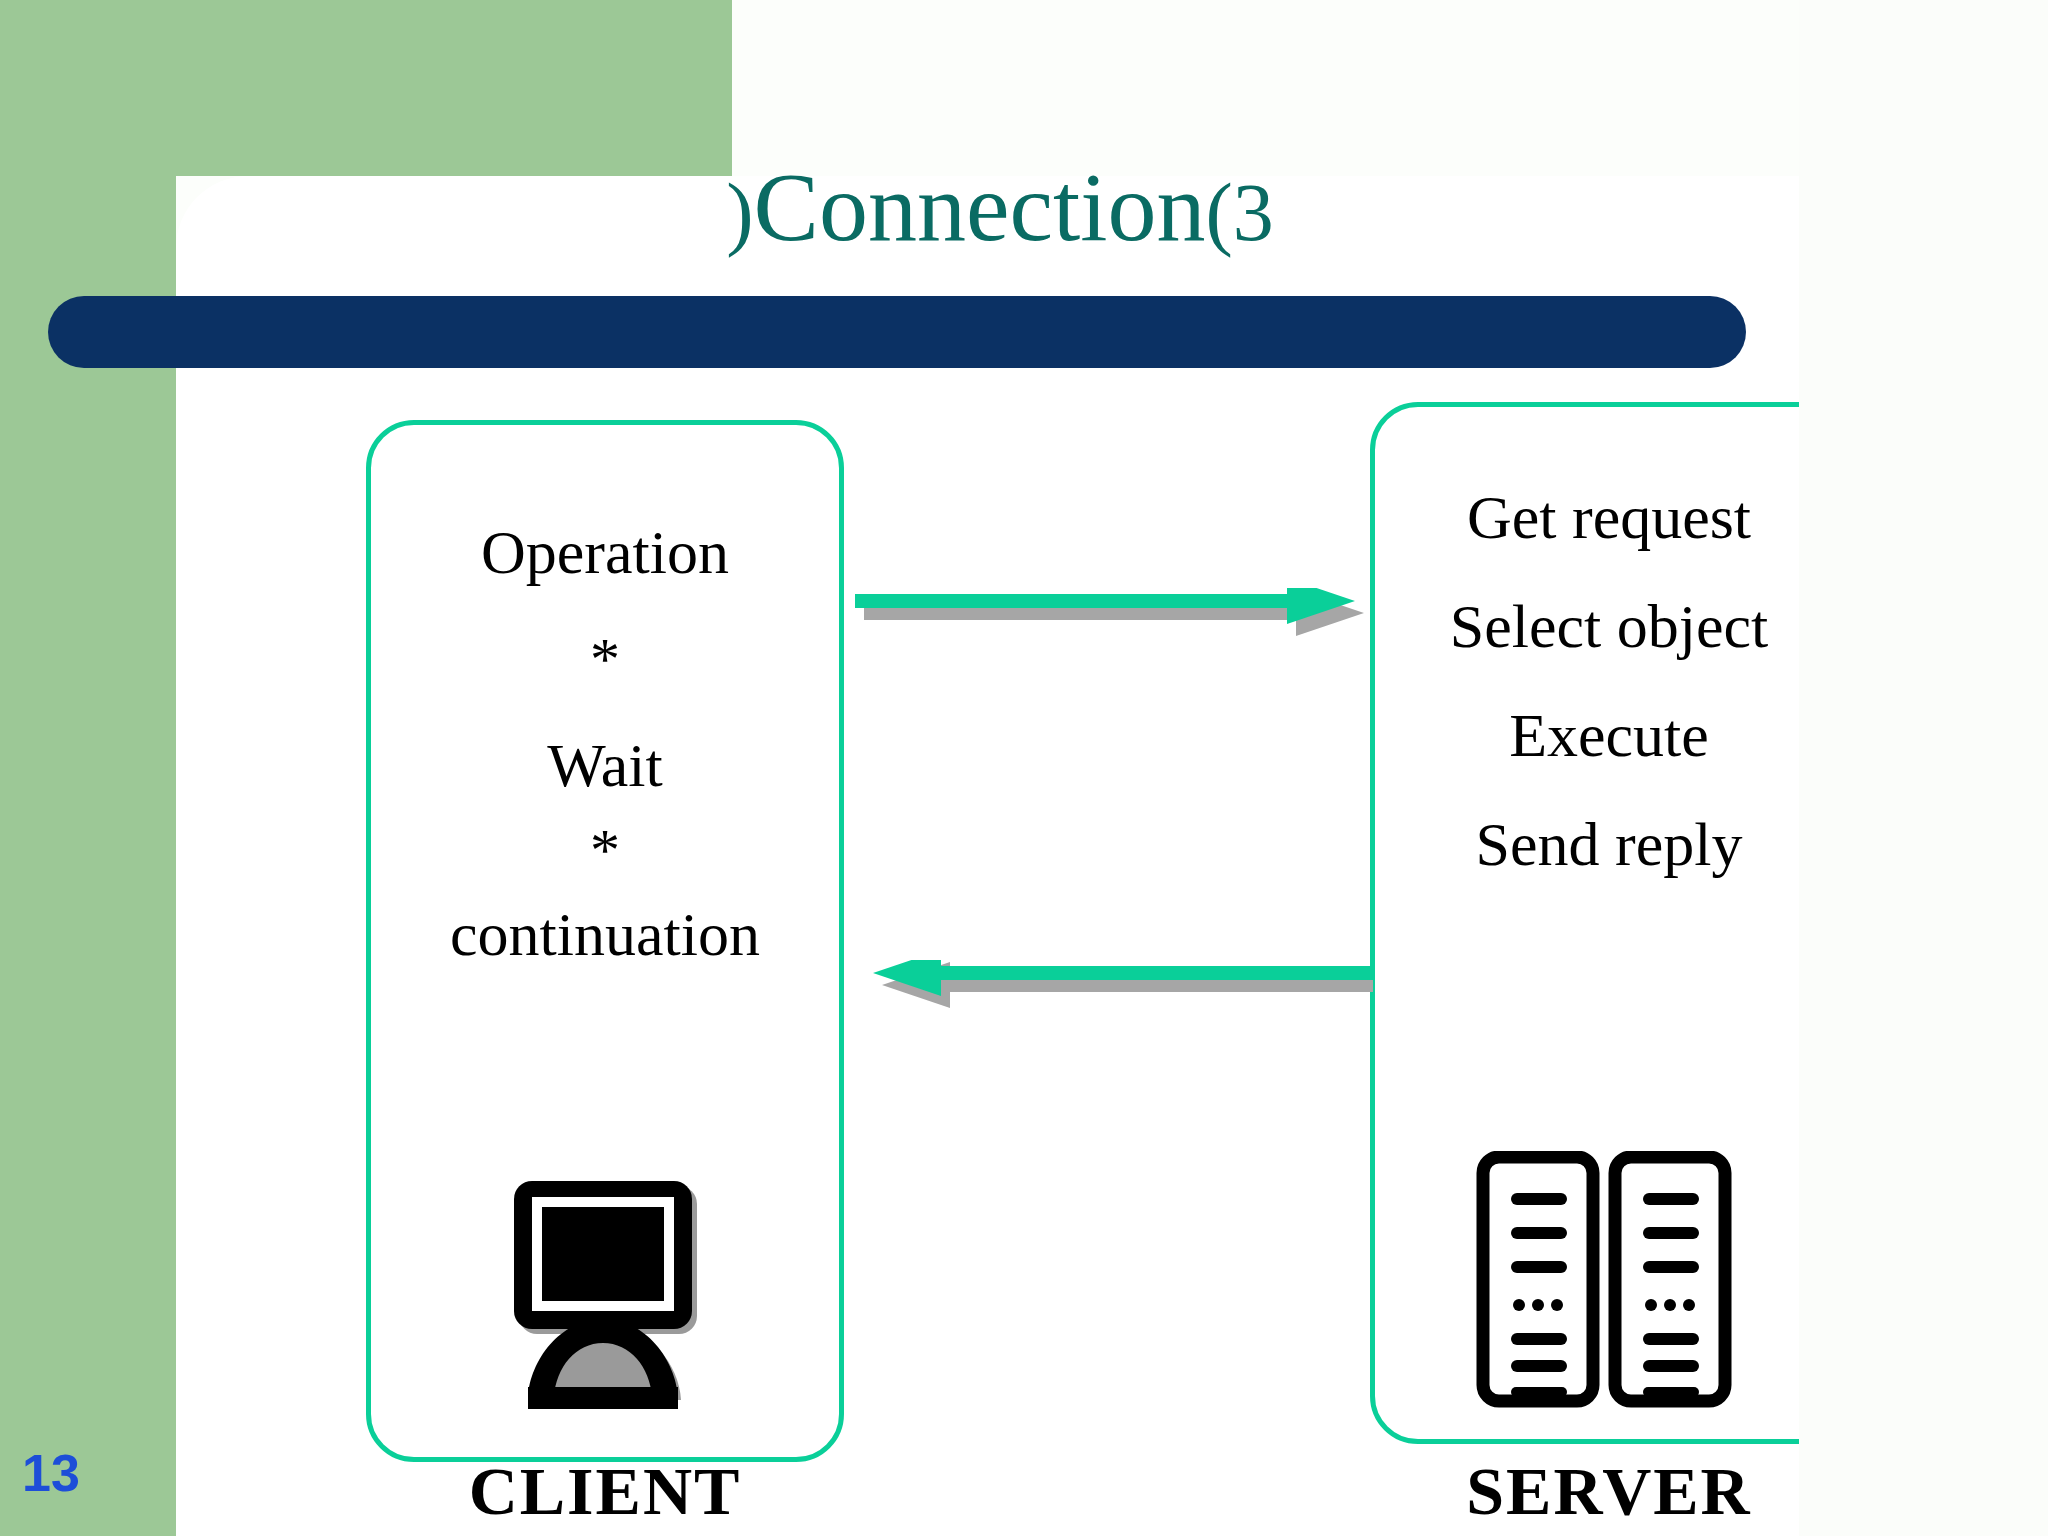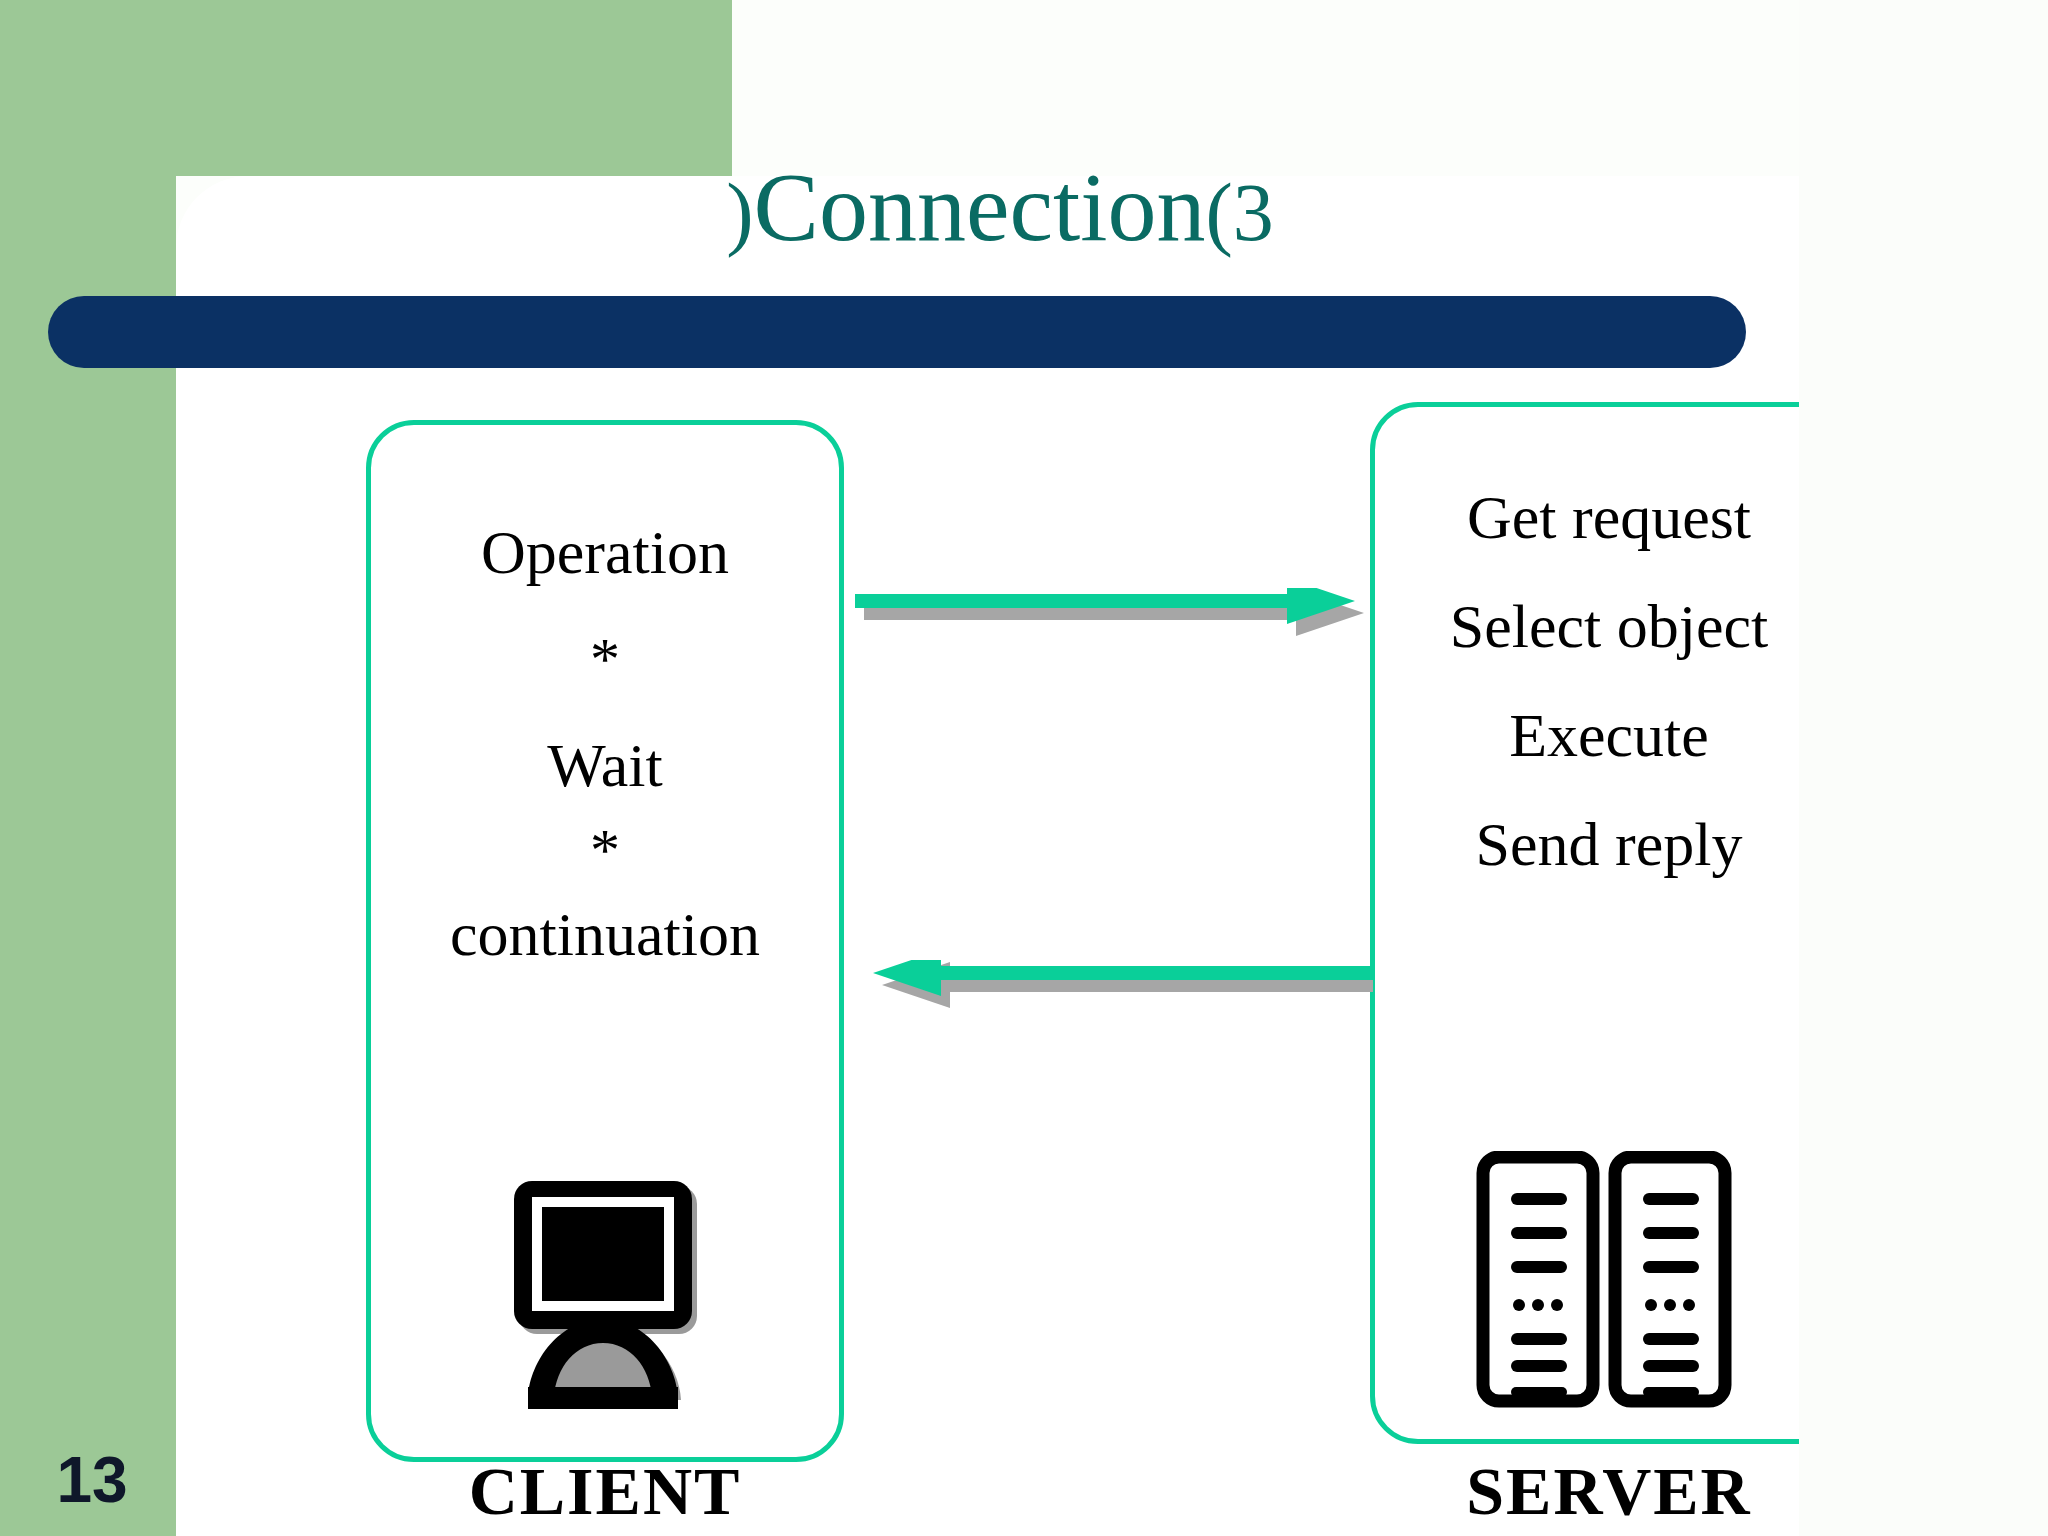--- a/index.html
+++ b/index.html
@@ -110,23 +110,23 @@
   }
   #client-caption{left:366px;top:1452px;width:478px;}
   #server-caption{left:1370px;top:1452px;width:478px;}
 
   
   .page-num{
     position:absolute;left:22px;top:1443px;
     width:140px;
     font-family:"Liberation Sans", sans-serif;
     font-weight:bold;
-    font-size:64px;
-    color:#0f172a;
-    text-align:center;
+    font-size:52px;
+    color:#1d4ed8;
+    text-align:left;
   }
 </style>
 </head>
 <body>
 
 <div id="slide">
 
   <div class="green-left"></div>
   <div class="green-top"></div>
   <div class="white-panel"></div>

